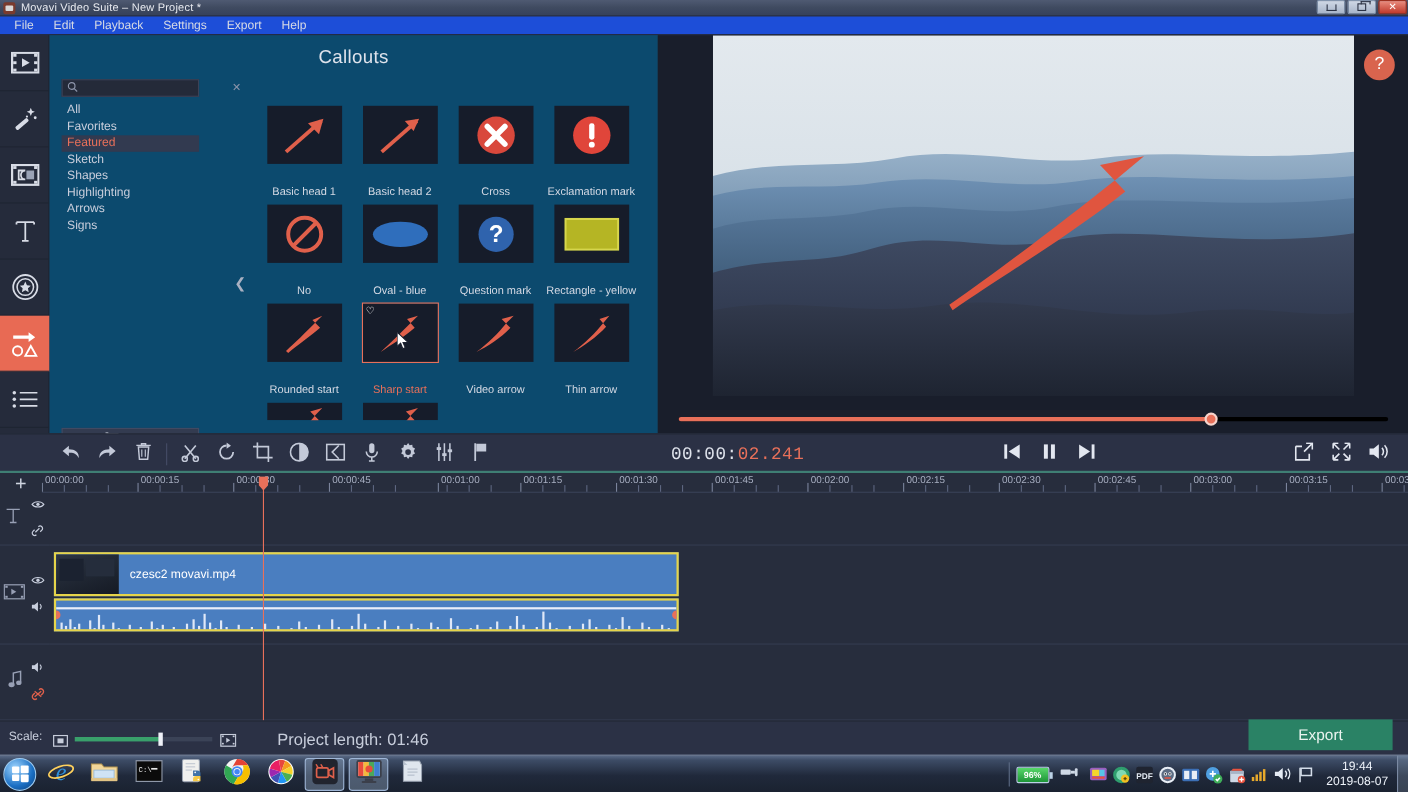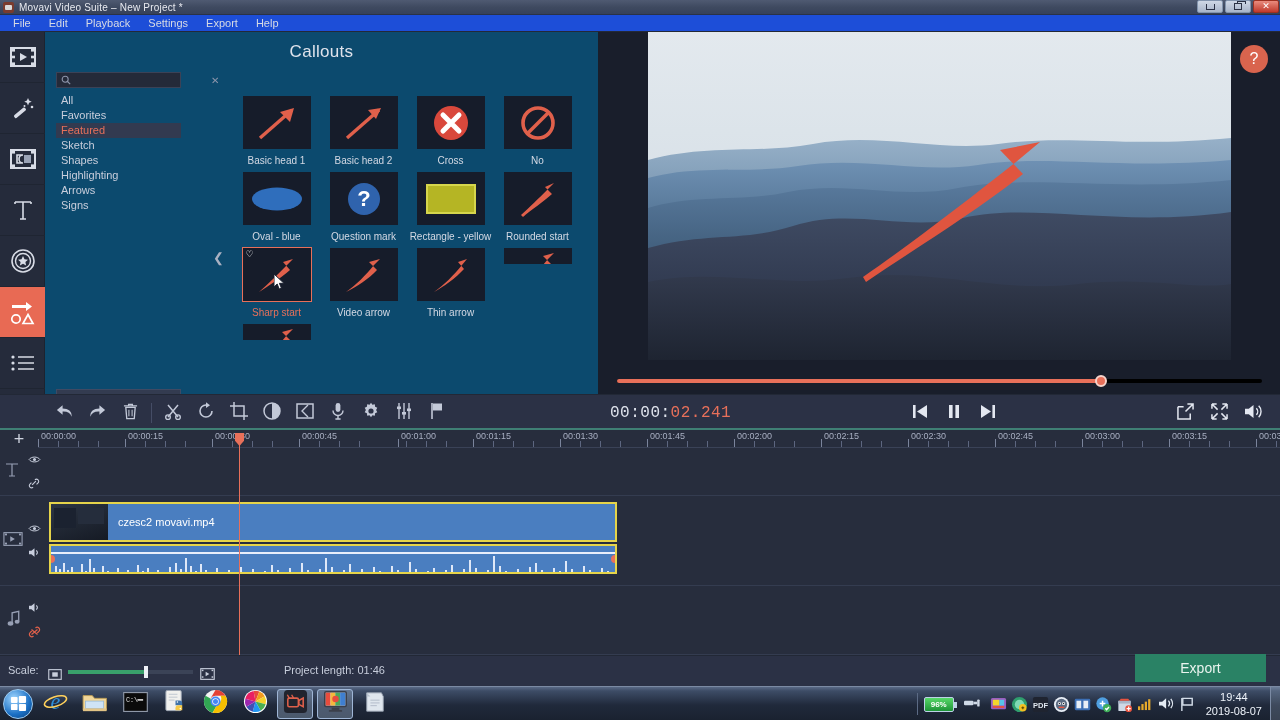--- a/index.html
+++ b/index.html
@@ -97,21 +97,21 @@
     position: absolute; left: 188px; top: 64px; width: 356px; height: 318px; overflow: hidden;
   }
   .grid { display: flex; flex-wrap: wrap; }
   .cell { width: 87px; margin-bottom: 6px; cursor: pointer; }
   .thumb {
     width: 68px; height: 53px; background: #161c2a; margin: 0 auto;
     position: relative; display: flex; align-items: center; justify-content: center;
   }
   .cell.selected .thumb { outline: 1px solid #e8705a; }
   .cell .label {
-    text-align: center; font-size: 10px; color: #d4d9e4; margin-top: 6px; line-height: 11px;
+    text-align: center; font-size: 10px; color: #d4d9e4; margin-top: 20px; line-height: 11px;
   }
   .cell.selected .label { color: #e8705a; }
   .heart { position: absolute; left: 3px; top: 2px; color: #fff; font-size: 9px; line-height: 9px; }
   .cursor-arrow { position: absolute; left: 31px; top: 26px; width: 11px; height: 16px; }
 
   .scrollbar {
     position: absolute; left: 581px; top: 68px; width: 6px; height: 310px; background: #242a39;
   }
   .scrollbar .thumbbar { position: absolute; left: 0; top: 78px; width: 6px; height: 190px; background: #4a5369; border-radius: 3px; }
 
@@ -207,21 +207,21 @@
 
   
   .bottombar {
     position: absolute; left: 0; top: 655px; width: 1280px; height: 31px; background: #2b3145;
     border-top: 1px solid #222836;
   }
   .scale-lbl { position: absolute; left: 8px; top: 8px; font-size: 11px; color: #c7cddb; }
   .scale-slider { position: absolute; left: 68px; top: 14px; width: 125px; height: 4px; background: #3b4357; }
   .scale-fill { position: absolute; left: 0; top: 0; height: 4px; background: #39a06b; }
   .scale-knob { position: absolute; top: -4px; width: 4px; height: 12px; background: #eef1f7; }
-  .proj-len { position: absolute; left: 284px; top: 8px; font-size: 11px; color: #c7cddb; }
+  .proj-len { position: absolute; left: 252px; top: 8px; font-size: 15px; color: #c7cddb; }
   .export-btn {
     position: absolute; left: 1135px; top: 654px; width: 131px; height: 28px;
     background: #2a8265; color: #eaf4ef; font-size: 14px; display: flex;
     align-items: center; justify-content: center; cursor: pointer;
   }
 
   
   .taskbar {
     position: absolute; left: 0; top: 686px; width: 1280px; height: 34px;
     background: linear-gradient(to bottom,#5a6a86 0%,#3d4c66 12%,#20293b 55%,#1a2230 100%);
@@ -433,20 +433,30 @@
         <div class="cell">
           <div class="thumb">
             <svg width="38" height="38" viewBox="0 0 38 38">
               <circle cx="19" cy="19" r="17" fill="#d9483c"></circle>
               <path d="M11 11 L27 27 M27 11 L11 27" stroke="#fff" stroke-width="5" stroke-linecap="round"></path>
             </svg>
           </div>
           <div class="label">Cross</div>
         </div>
 
+        <div class="cell">
+          <div class="thumb">
+            <svg width="38" height="38" viewBox="0 0 38 38">
+              <circle cx="19" cy="19" r="17" fill="#e0453a"></circle>
+              <rect x="16.6" y="8" width="4.8" height="15" rx="2.2" fill="#fff"></rect>
+              <circle cx="19" cy="27.5" r="2.7" fill="#fff"></circle>
+            </svg>
+          </div>
+          <div class="label">Exclamation mark</div>
+        </div>
 
         <div class="cell">
           <div class="thumb">
             <svg width="38" height="38" viewBox="0 0 38 38">
               <circle cx="19" cy="19" r="15" fill="none" stroke="#e0604b" stroke-width="3.6"></circle>
               <path d="M8.5 29.5 L29.5 8.5" stroke="#e0604b" stroke-width="3.6"></path>
             </svg>
           </div>
           <div class="label">No</div>
         </div>

